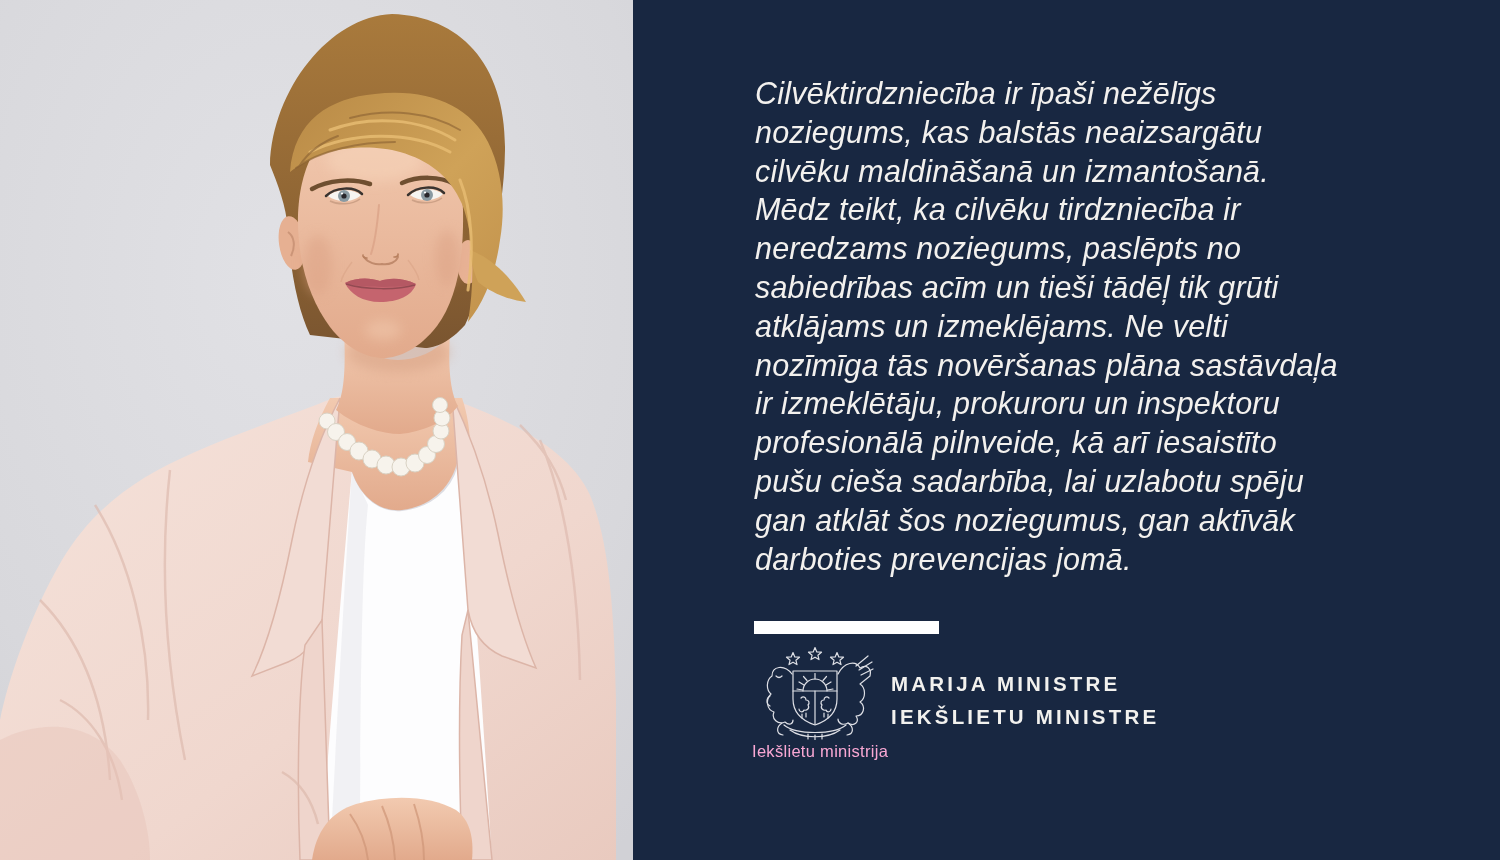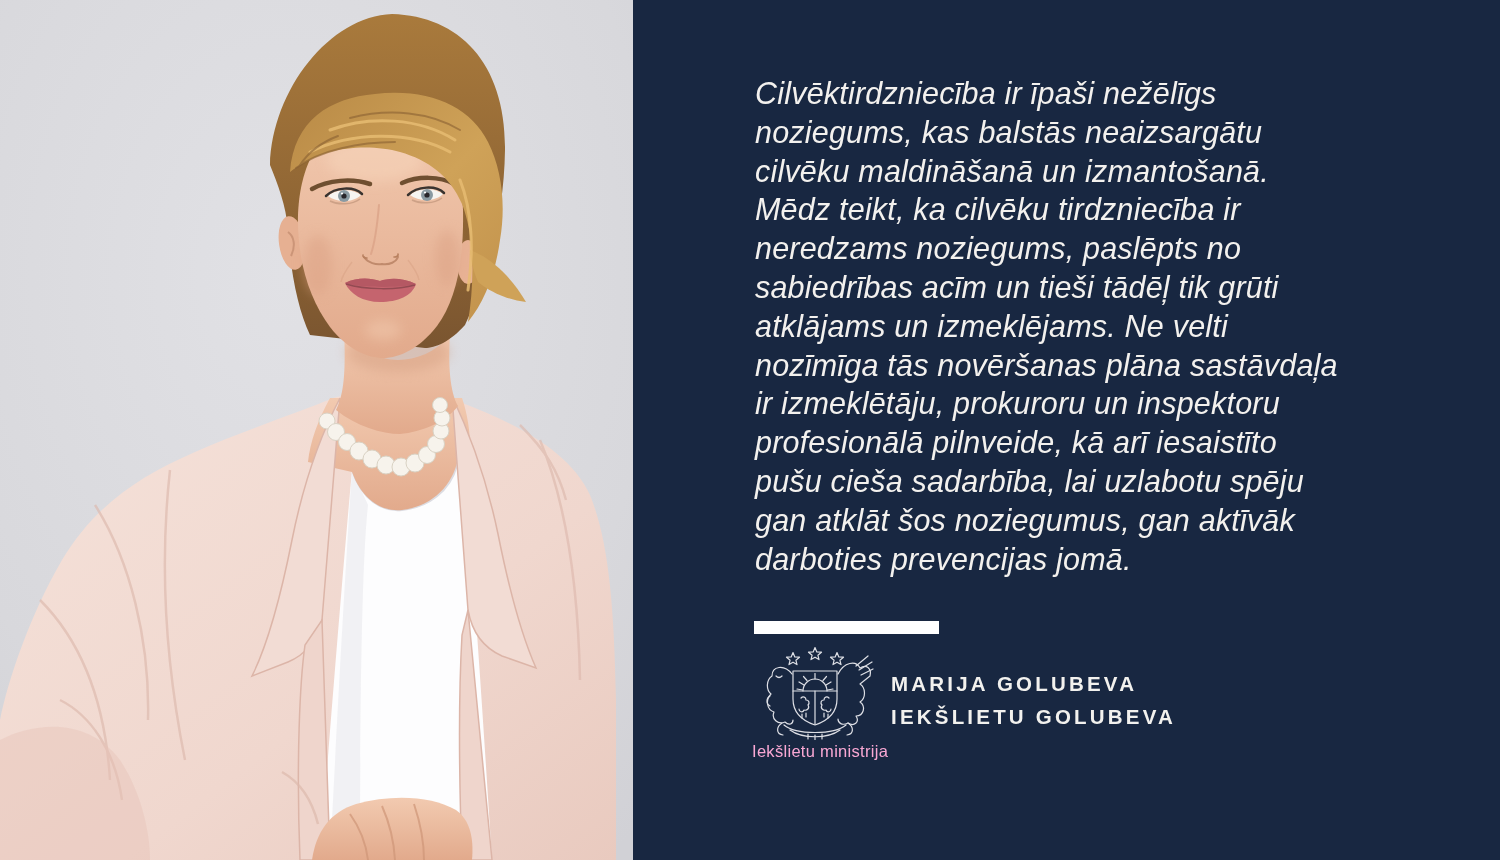--- a/index.html
+++ b/index.html
@@ -253,19 +253,19 @@
             <path d="M34,84 C46,93 72,93 84,84"></path>
             <path d="M26,77 C20,81 20,88 27,89"></path>
             <path d="M92,77 C98,81 98,88 91,89"></path>
             <path d="M52,88 L52,93 M59,89 L59,94 M66,88 L66,93"></path>
           </g>
         </svg>
         <div class="logo-caption">Iekšlietu ministrija</div>
       </div>
 
       <div class="name-col">
-        <div class="person-name">MARIJA GOLUBEVA</div>
-        <div class="person-title">IEKŠLIETU GOLUBEVA</div>
+        <div class="person-name">MARIJA MINISTRE</div>
+        <div class="person-title">IEKŠLIETU MINISTRE</div>
       </div>
 
     </div>
   </div>
 </div>
 
 </body></html>

